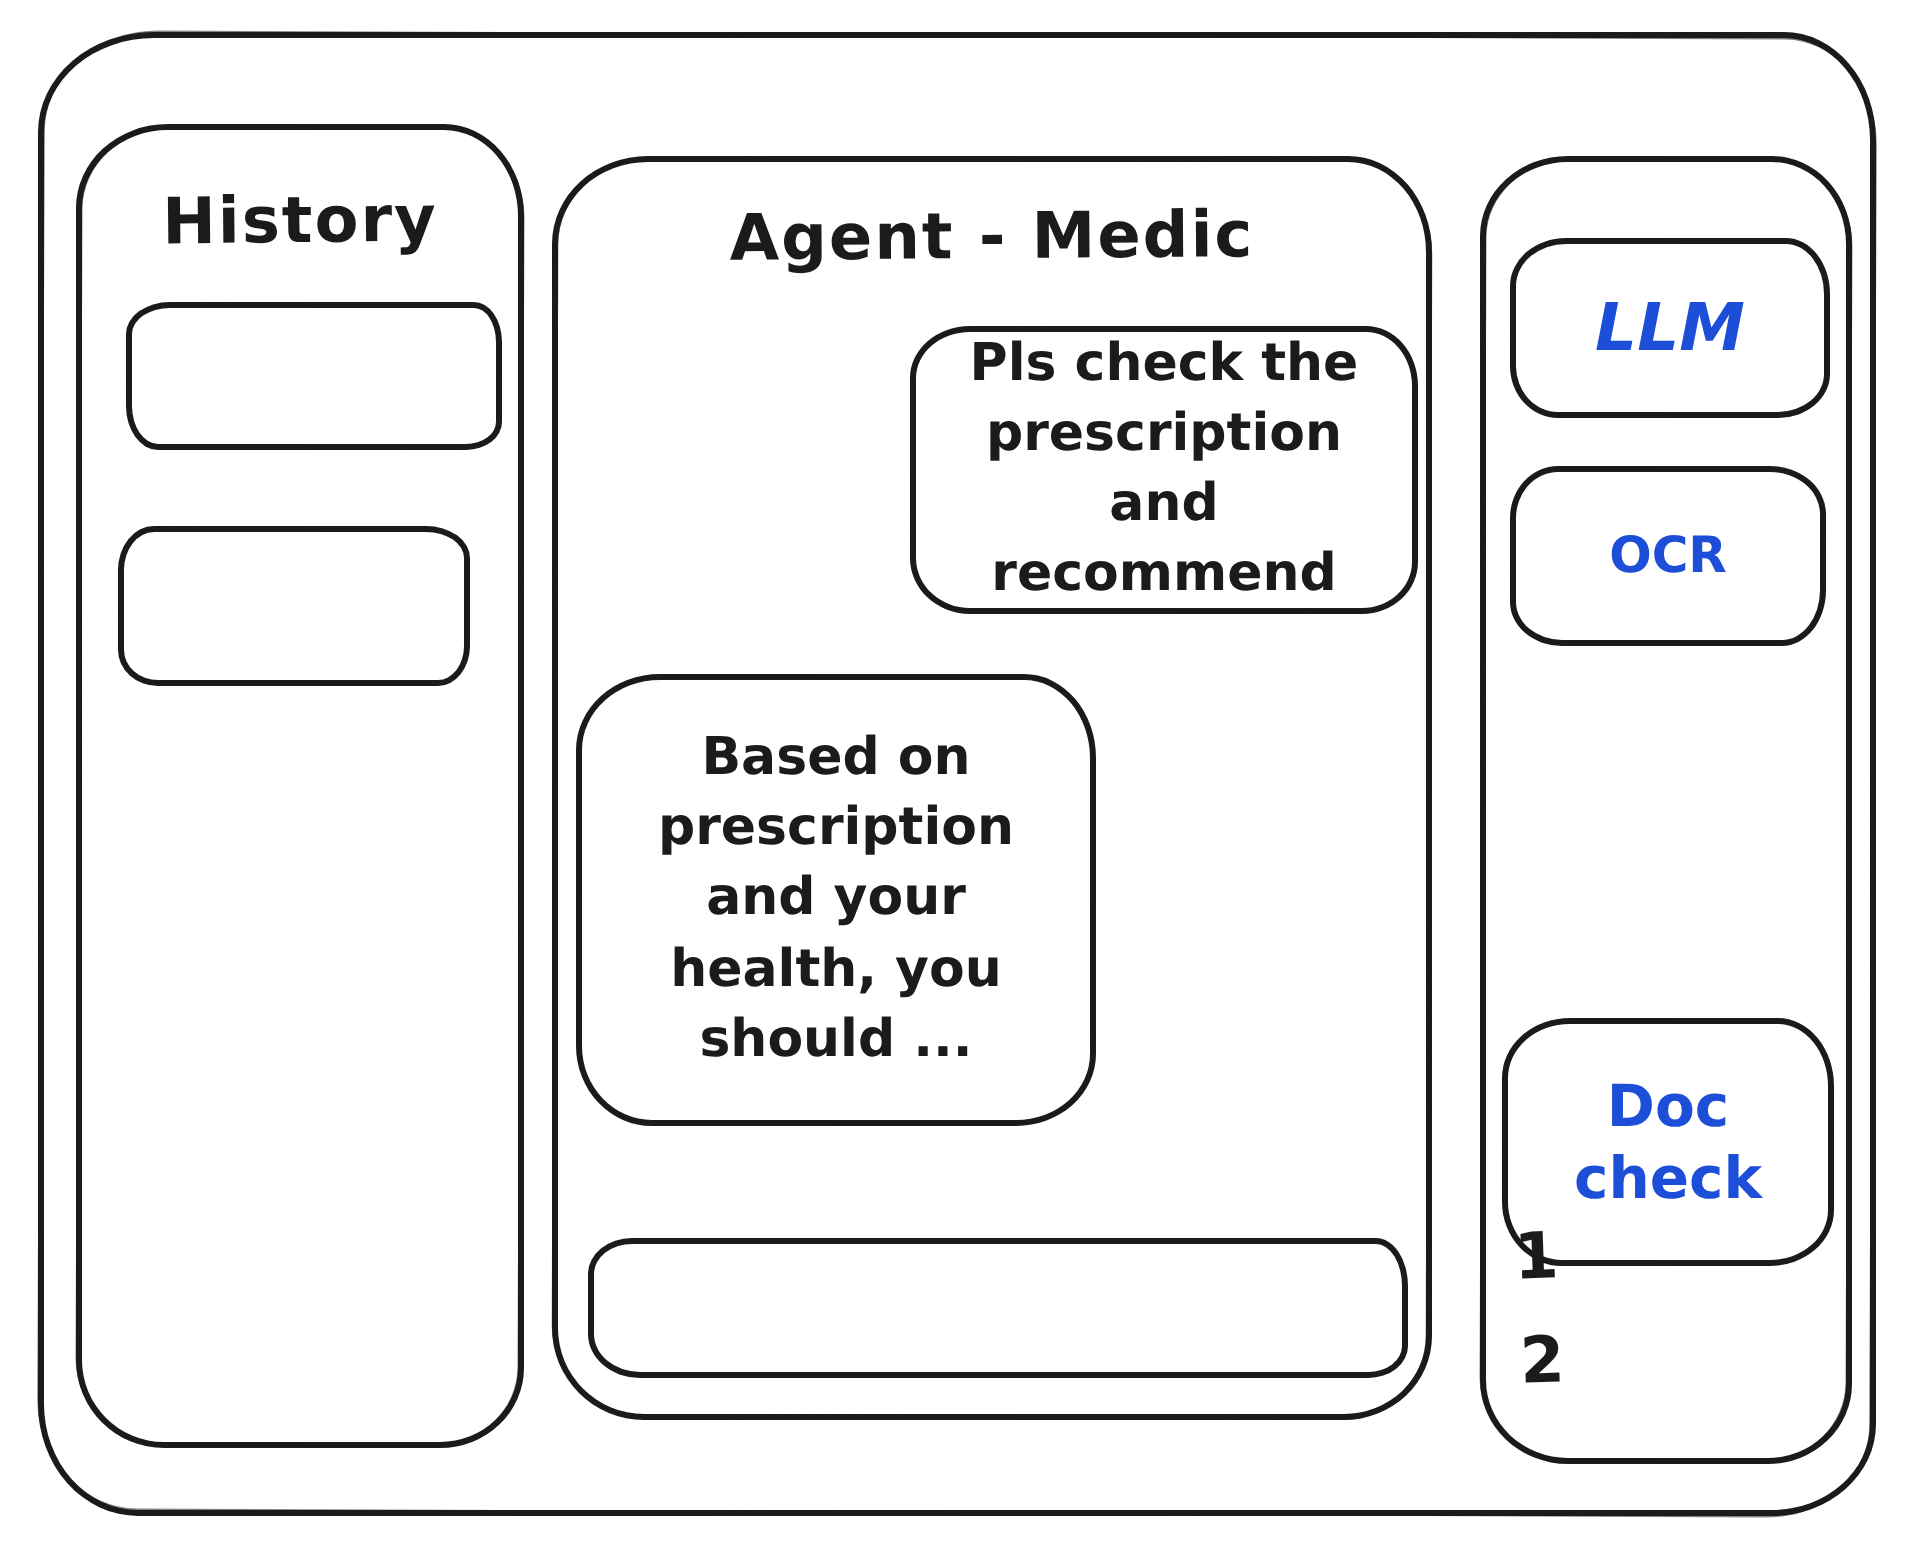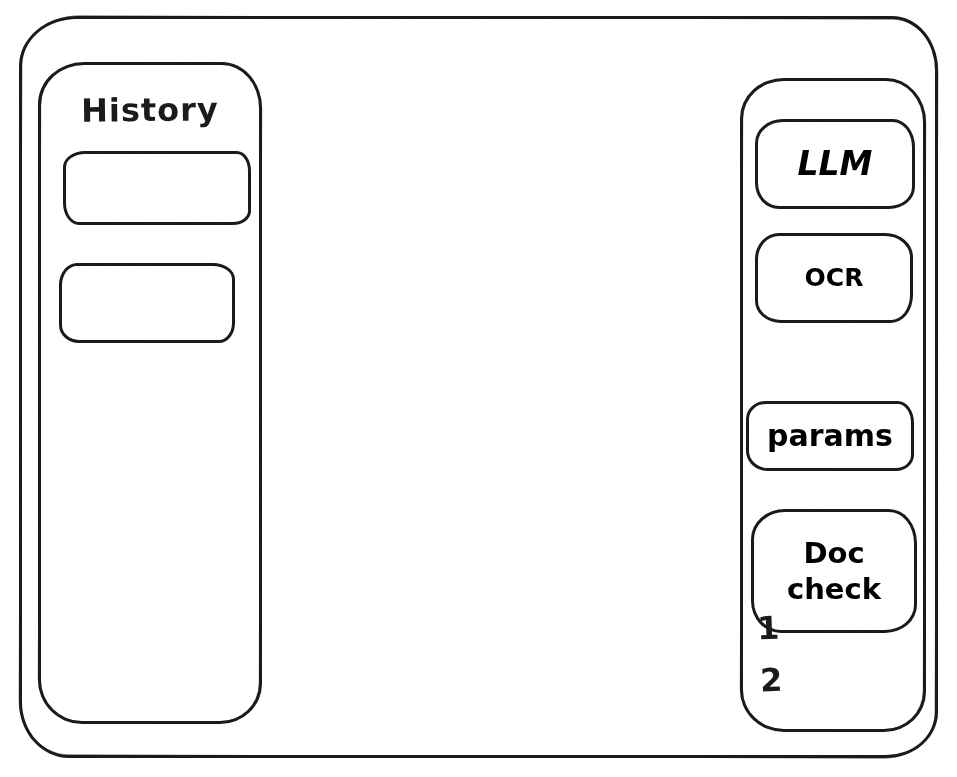--- a/index.html
+++ b/index.html
@@ -81,21 +81,21 @@
   }
 
   
   .panel-right {
     left: 740px; top: 78px; width: 186px; height: 654px;
     border-radius: 44px 40px 42px 44px / 40px 44px 40px 42px;
   }
   .tool-btn {
     display: flex; align-items: center; justify-content: center;
     text-align: center; font-family: "DejaVu Sans", sans-serif;
-    font-weight: bold; color: #000000; cursor: pointer;
+    font-weight: bold; color: #1d4ed8; cursor: pointer;
     line-height: 1.25;
   }
   .tool-llm {
     left: 12px; top: 38px; width: 160px; height: 90px;
     border-radius: 28px 22px 26px 24px / 24px 28px 22px 26px;
     font-size: 33px; font-style: italic;
   }
   .tool-ocr {
     left: 12px; top: 152px; width: 158px; height: 90px;
     border-radius: 24px 28px 22px 26px / 26px 24px 28px 22px;
@@ -124,23 +124,35 @@
 <div class="screen">
 
   <div class="sk outer-frame"></div>
 
   <aside class="sk panel-left">
     <h2>History</h2>
     <div class="sk hist-item-1"></div>
     <div class="sk hist-item-2"></div>
   </aside>
 
+  <main class="sk panel-center">
+    <h1>Agent - Medic</h1>
+
+    <div class="sk bubble bubble-user">
+      <span>Pls check the prescription and recommend</span>
+    </div>
+
+    <div class="sk bubble bubble-assistant">
+      <span>Based on prescription and your health, you should ...</span>
+    </div>
+
+    <input class="sk input-bar" type="text" placeholder="" style="">
+  </main>
 
   <aside class="sk panel-right">
     <div class="sk tool-btn tool-llm">LLM</div>
     <div class="sk tool-btn tool-ocr">OCR</div>
-    <div class="sk tool-btn tool-params">params</div>
     <div class="sk tool-btn tool-doc">Doc check</div>
     <span class="doc-num doc-num-1">1</span>
     <span class="doc-num doc-num-2">2</span>
   </aside>
 
 </div>
 
 </body></html>

